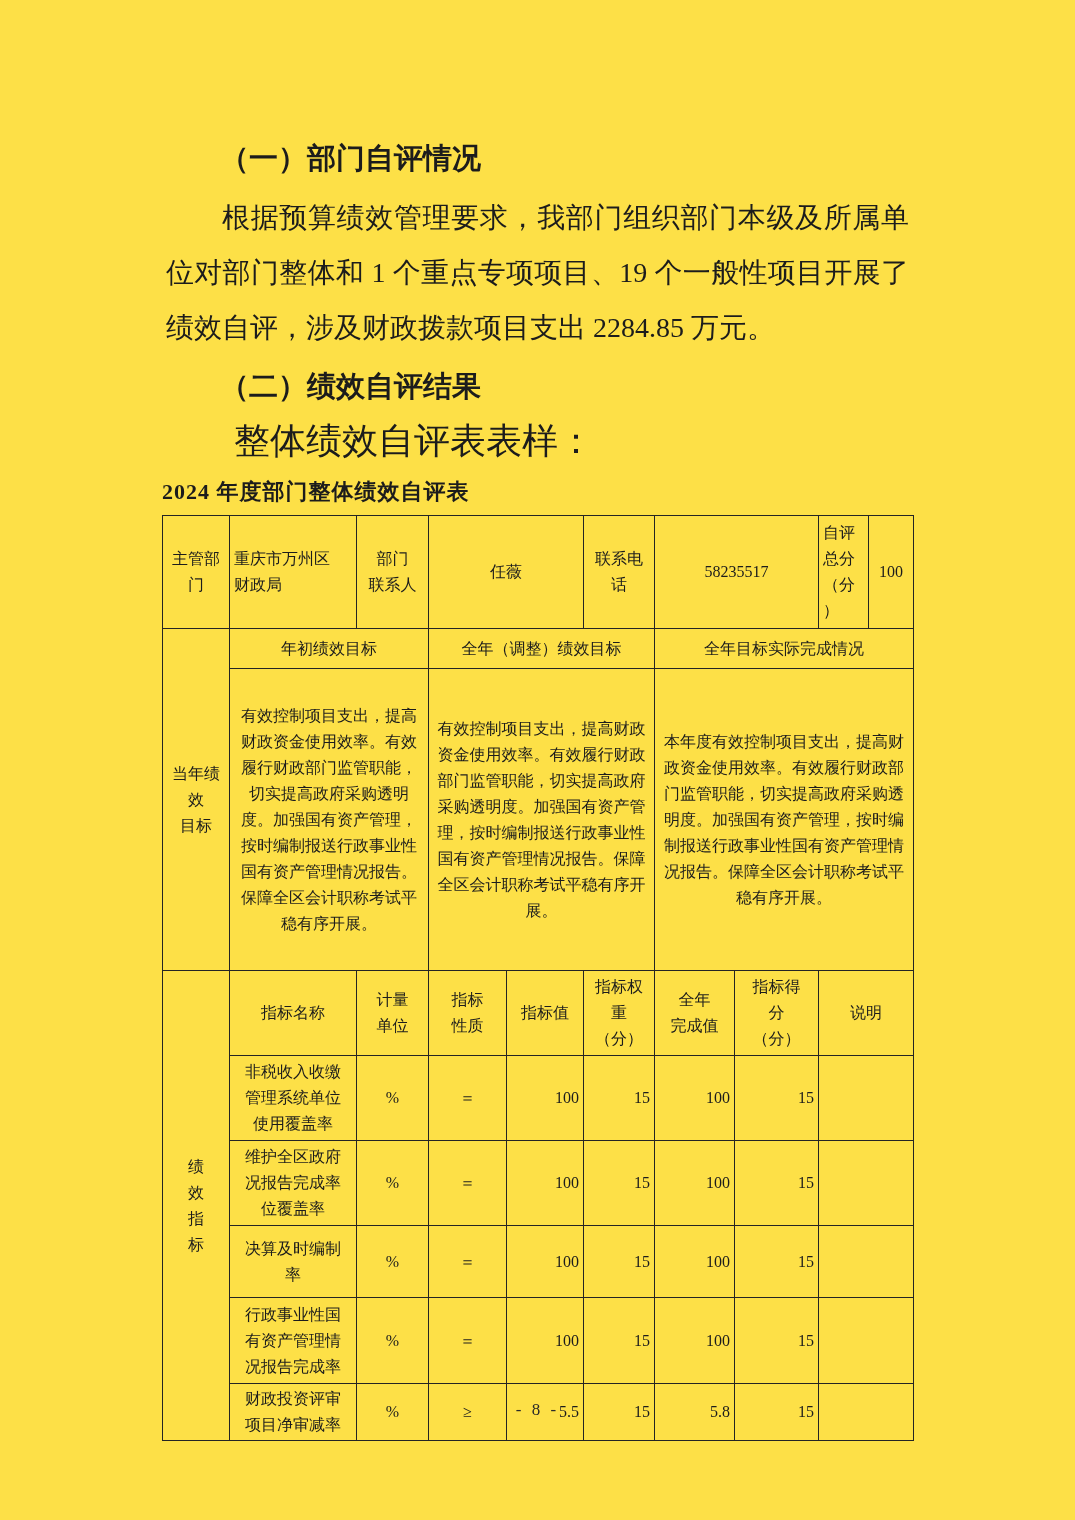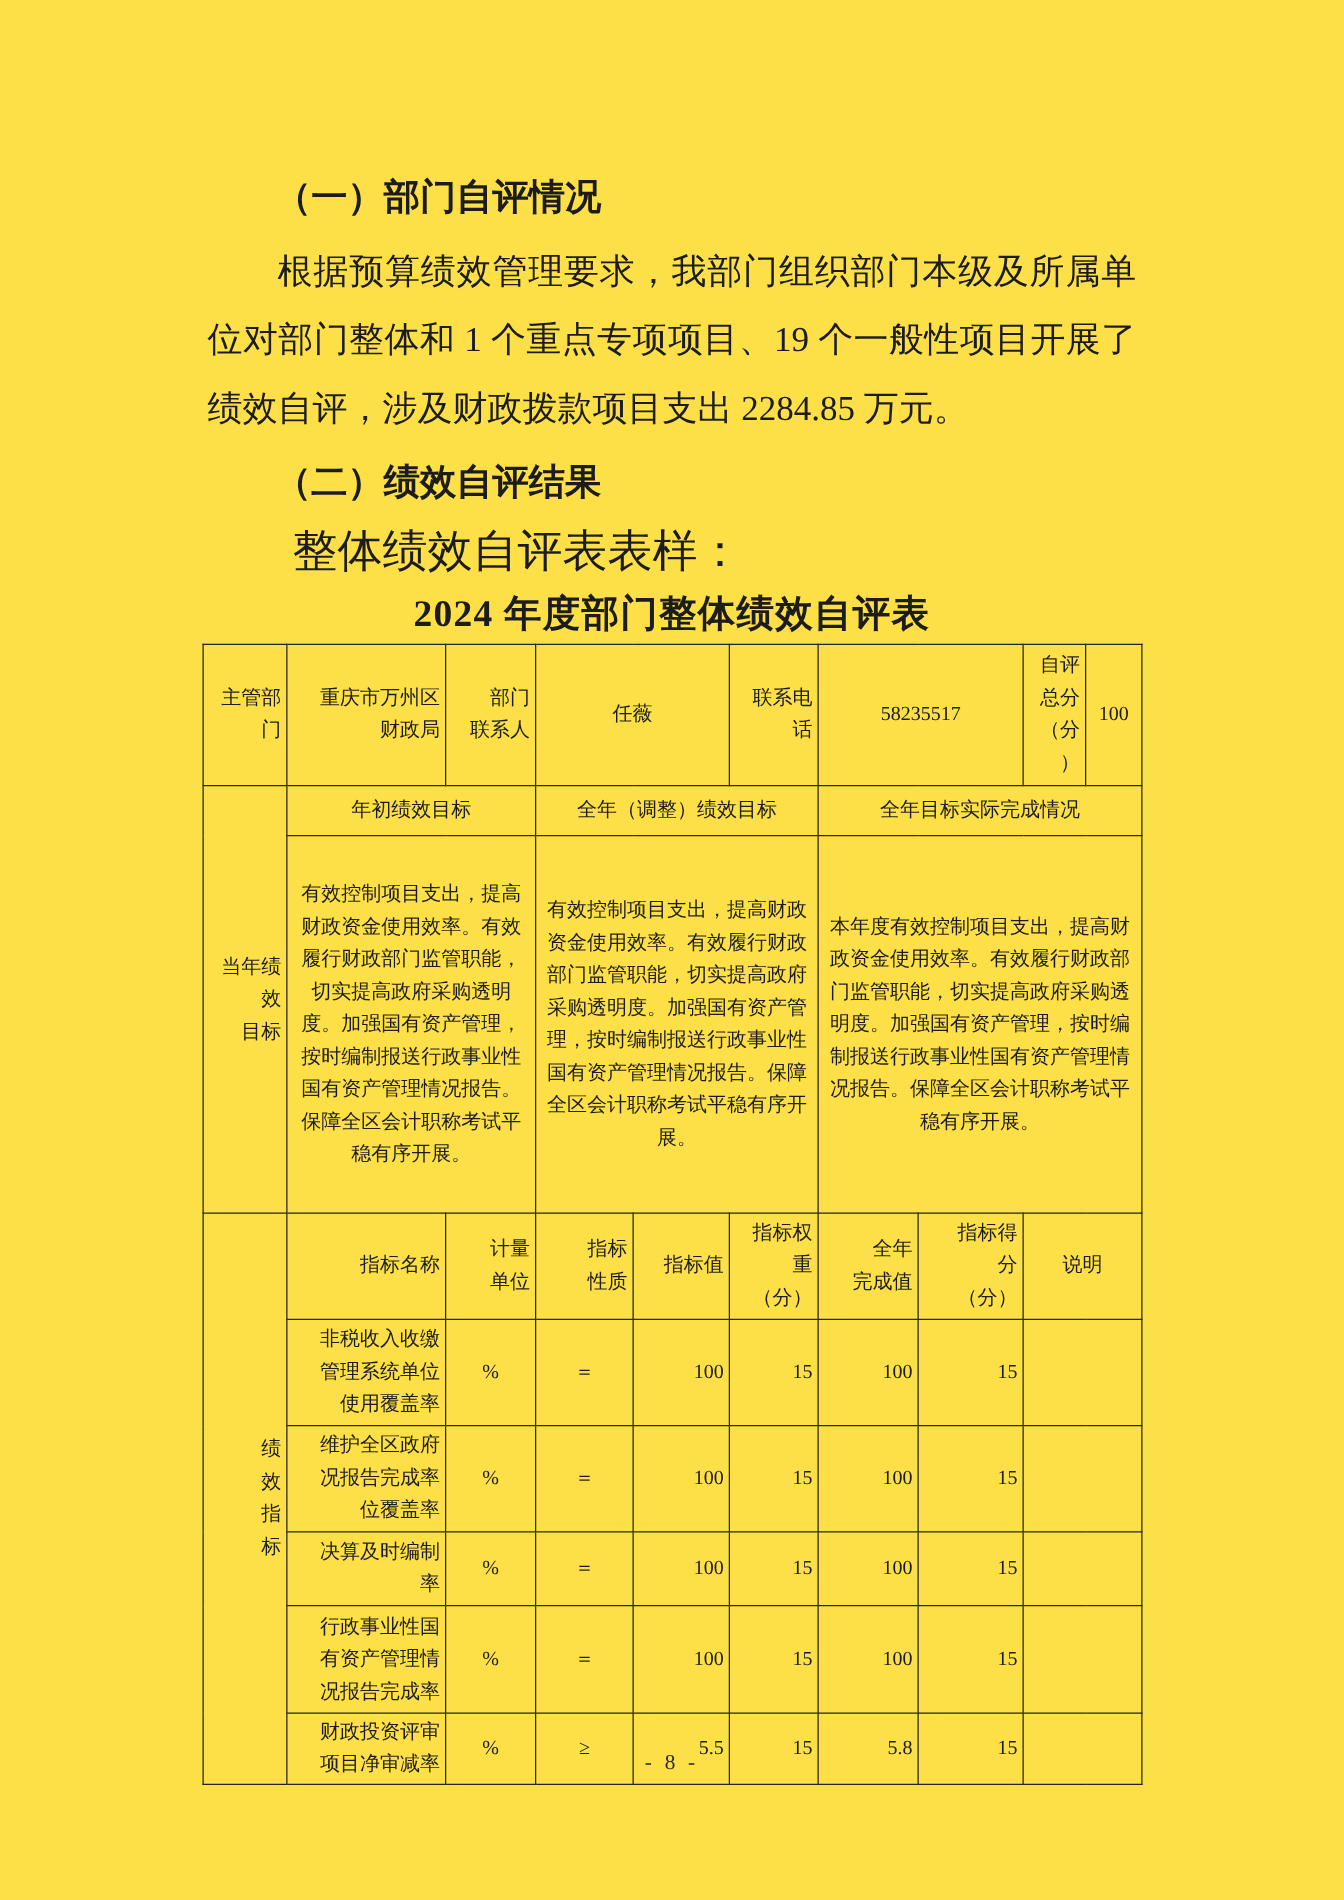--- a/index.html
+++ b/index.html
@@ -34,44 +34,43 @@
     text-align: justify;
   }
   .lead-line {
     margin: 0;
     font-size: 36px;
     line-height: 55px;
     text-indent: 2em;
   }
   .table-title {
     margin: 0;
-    font-size: 30px;
+    font-size: 22px;
     font-weight: bold;
     line-height: 46px;
-    text-align: center;
     letter-spacing: 1px;
   }
   table.self-eval {
     border-collapse: collapse;
     table-layout: fixed;
     width: 751px;
   }
   table.self-eval td {
     border: 1.5px solid #242424;
     font-size: 16px;
     line-height: 26px;
     vertical-align: middle;
     padding: 2px 4px;
     overflow: hidden;
     word-break: break-all;
   }
   td.c   { text-align: center; }
   td.l   { text-align: left; padding-left: 9px; }
   td.num { text-align: right; padding-right: 13px; }
-  td.pre { white-space: pre-line; text-align: right; }
+  td.pre { white-space: pre-line; }
   td.goal-text {
     text-align: center;
     line-height: 28px;
     padding: 4px 11px;
     vertical-align: middle;
   }
   td.nature { font-size: 17px; }
   .footer {
     position: absolute;
     top: 1400px;
@@ -187,21 +186,21 @@
 位覆盖率</td>
           <td class="c">%</td>
           <td class="c nature">＝</td>
           <td class="num">100</td>
           <td class="num">15</td>
           <td class="num">100</td>
           <td class="num">15</td>
           <td class="c" colspan="2"></td>
         </tr>
 
-        <tr style="height:59px;">
+        <tr style="height:72px;">
           <td class="c pre">决算及时编制
 率</td>
           <td class="c">%</td>
           <td class="c nature">＝</td>
           <td class="num">100</td>
           <td class="num">15</td>
           <td class="num">100</td>
           <td class="num">15</td>
           <td class="c" colspan="2"></td>
         </tr>

